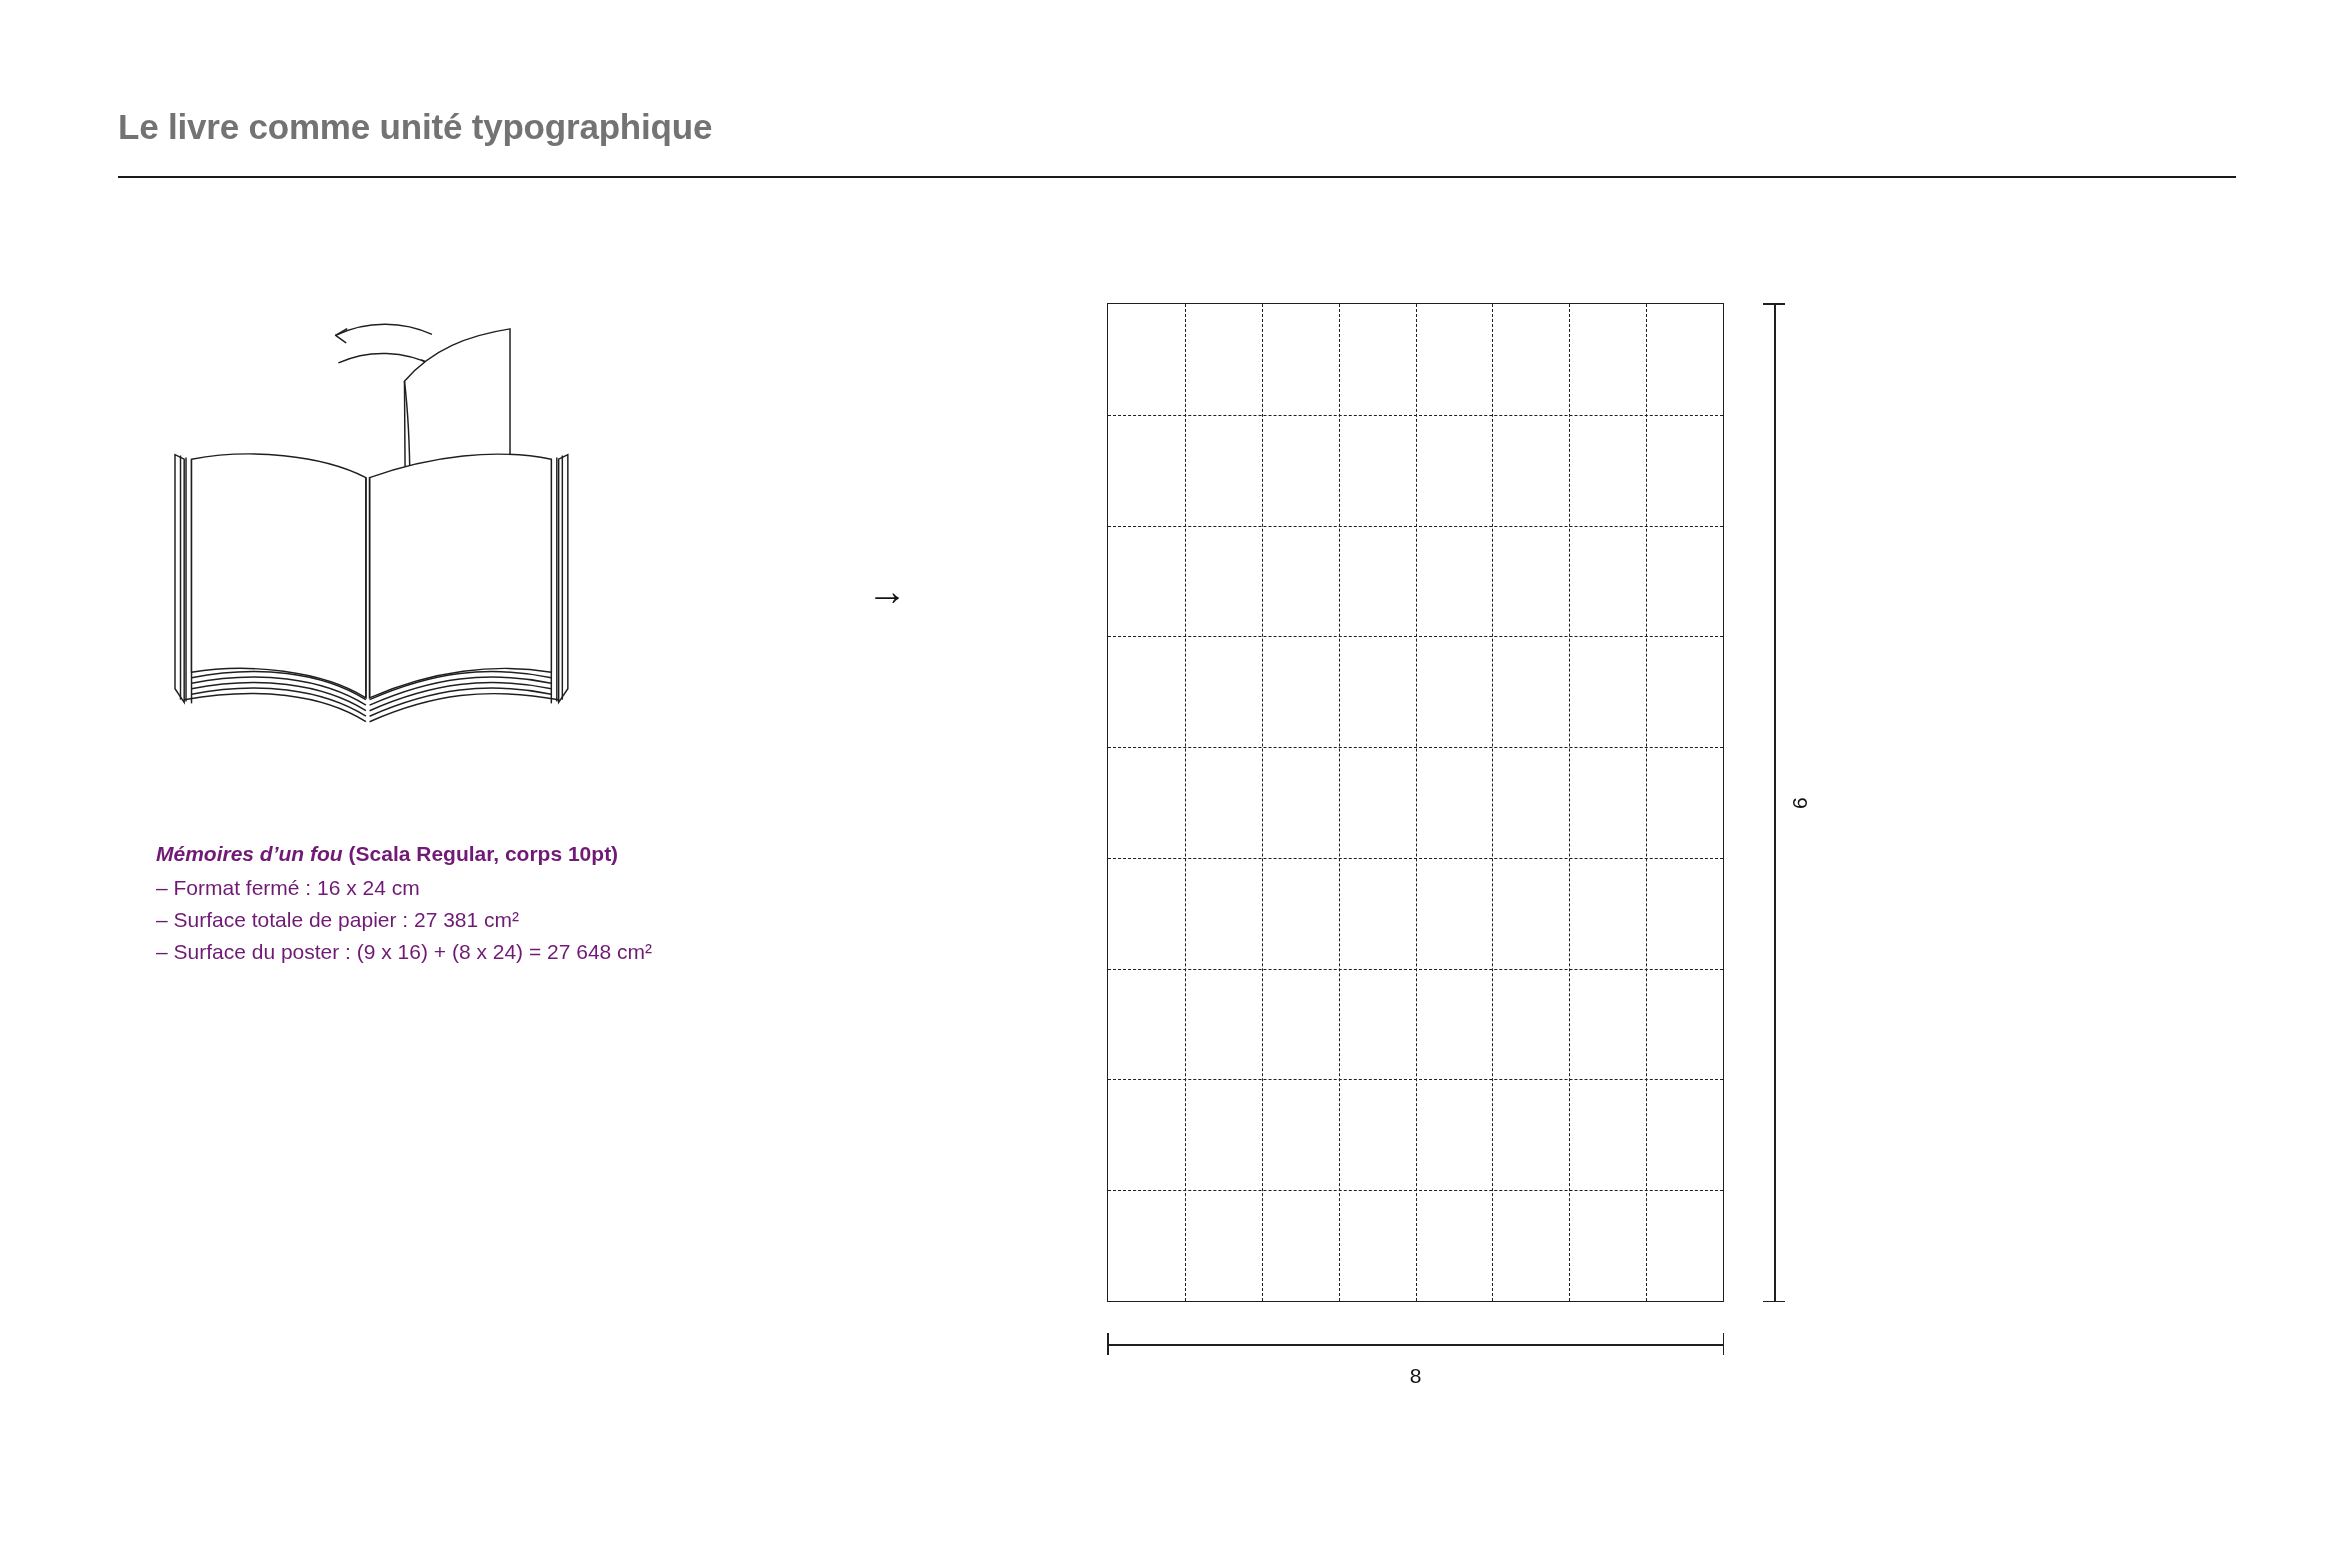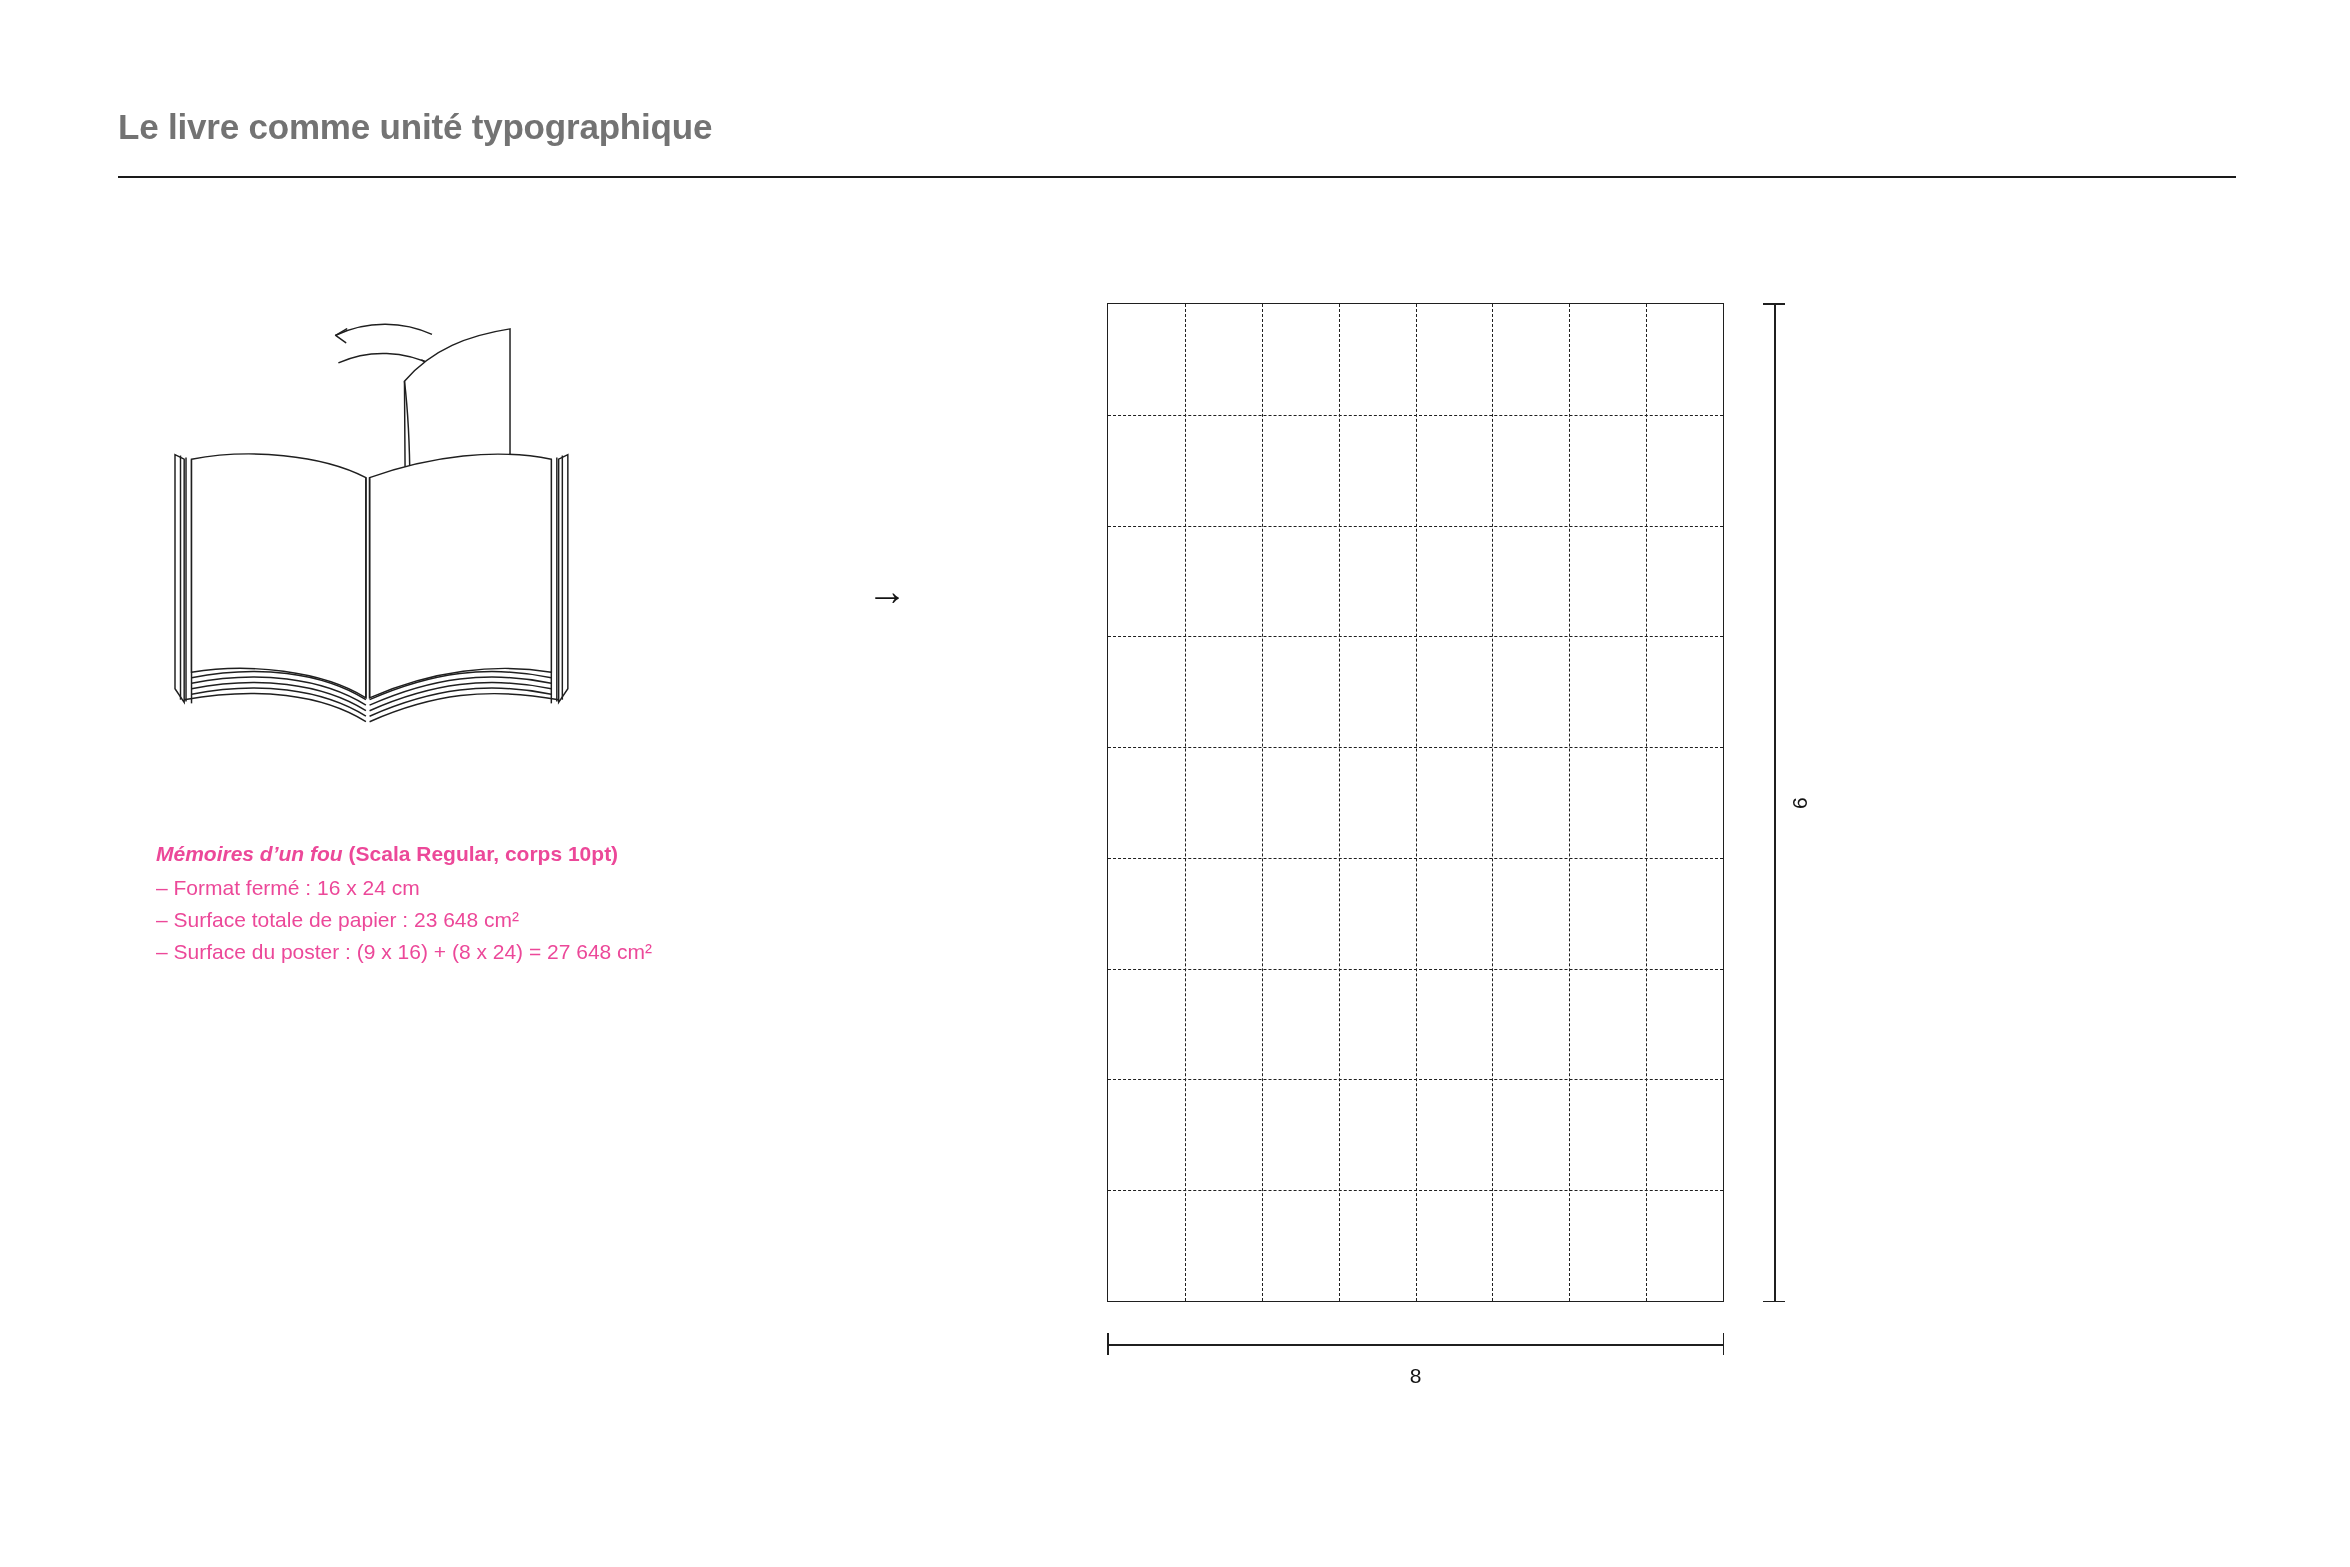--- a/index.html
+++ b/index.html
@@ -49,21 +49,21 @@
   }
 
   
   .caption {
     position: absolute;
     left: 156px;
     top: 838px;
     width: 826px;
     font-size: 21px;
     line-height: 1.52;
-    color: #ec4899;
+    color: #701a75;
   }
   .caption .cap-title {
     margin-bottom: 1.8px;
     white-space: nowrap;
   }
   .caption .cap-title em {
     font-style: italic;
     font-weight: bold;
   }
   .caption .cap-title .cap-title-rest {
@@ -237,21 +237,21 @@
     <path d="M458 442 C 380 428, 320 436, 252 466"></path>
   </svg>
 </div>
 
 <div class="caption">
   <div class="cap-title">
     <em>Mémoires d’un fou</em><span class="cap-title-rest"> (Scala Regular, corps 10pt)</span>
   </div>
   <ul>
     <li>– Format fermé : 16 x 24 cm</li>
-    <li>– Surface totale de papier : 23 648 cm²</li>
+    <li>– Surface totale de papier : 27 381 cm²</li>
     <li>– Surface du poster : (9 x 16) + (8 x 24) = 27 648 cm²</li>
   </ul>
 </div>
 
 <div class="flow-arrow">→</div>
 
 <div class="grid-wrap">
   <div class="grid" id="grid">
       <div class="vline" style="left: 12.5%;"></div>
       <div class="vline" style="left: 25%;"></div>

